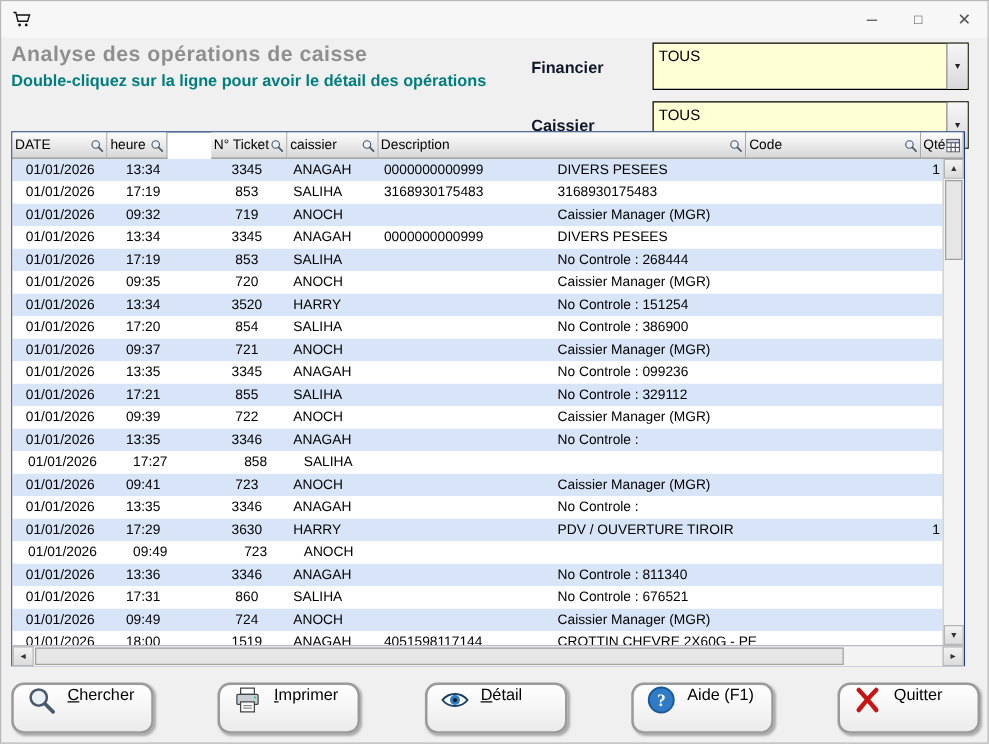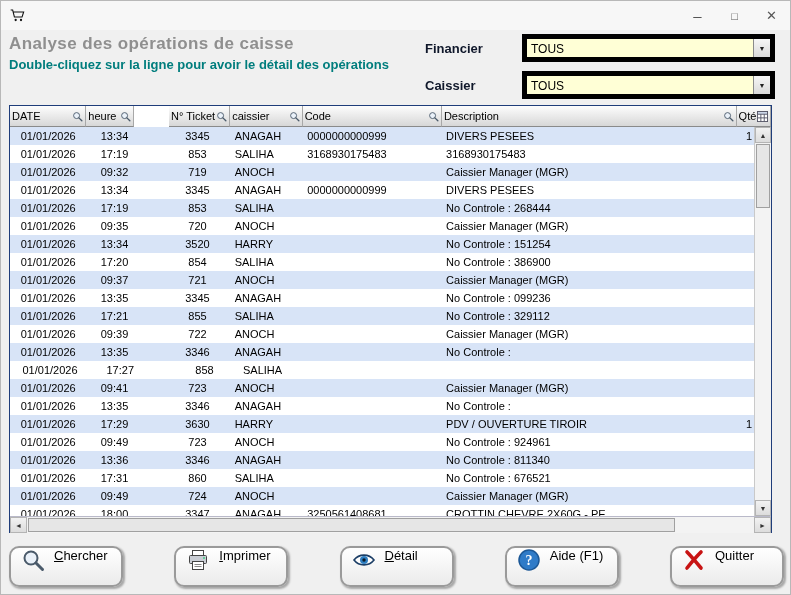--- a/index.html
+++ b/index.html
@@ -21,21 +21,21 @@
   
   .page-title { position:absolute; left:8px; top:33px; font-size:17px; font-weight:bold;
                 color:#8F8F8F; letter-spacing:0.4px; }
   .page-subtitle { position:absolute; left:8px; top:56px; width:385px; font-size:13px;
                    font-weight:bold; color:#007D7D; line-height:1.3; }
 
   .filters { position:absolute; top:33px; right:15px; display:flex; flex-direction:column; gap:9px; }
   .filter-row { display:flex; align-items:center; }
   .filter-label { width:90px; text-align:left; margin-right:7px; font-size:13px;
                   font-weight:bold; color:#0f172a; }
-  .combo { width:253px; height:28px; background:#FFFFD6; border:5px solid #000000;
+  .combo { width:253px; height:38px; background:#FFFFD6; border:1px solid #000000;
            display:flex; align-items:stretch; cursor:pointer; }
   .combo-value { flex:1; font-size:12px; color:#000; padding:3px 0 0 4px; overflow:hidden; white-space:nowrap; }
   .combo-btn { width:17px; background:linear-gradient(#F6F6F6,#D9D9D9); border-left:1px solid #8A8A8A;
                display:flex; align-items:center; justify-content:center; font-size:7px; color:#222; }
 
   
   .grid { position:absolute; left:8px; top:104px; width:763px; height:428px;
           border:1px solid #1F3D7A; background:#FFF; }
   .ghead { display:flex; height:21px; }
   .hcell { position:relative; display:flex; align-items:center; justify-content:flex-start;
@@ -160,31 +160,31 @@
         </div>
         <div class="hcell col3">
           <span class="hlabel">caissier</span>
           <span class="hicon">
             <svg viewBox="0 0 24 24" width="100%" height="100%">
               <circle cx="10" cy="10" r="6.5" fill="#EAF1F9" stroke="#4A5A6A" stroke-width="2"></circle>
               <line x1="15" y1="15" x2="21.5" y2="21.5" stroke="#4A5A6A" stroke-width="3" stroke-linecap="round"></line>
             </svg>
           </span>
         </div>
+        <div class="hcell col5">
+          <span class="hlabel">Description</span>
+          <span class="hicon">
+            <svg viewBox="0 0 24 24" width="100%" height="100%">
+              <circle cx="10" cy="10" r="6.5" fill="#EAF1F9" stroke="#4A5A6A" stroke-width="2"></circle>
+              <line x1="15" y1="15" x2="21.5" y2="21.5" stroke="#4A5A6A" stroke-width="3" stroke-linecap="round"></line>
+            </svg>
+          </span>
+        </div>
         <div class="hcell col4">
           <span class="hlabel">Code</span>
-          <span class="hicon">
-            <svg viewBox="0 0 24 24" width="100%" height="100%">
-              <circle cx="10" cy="10" r="6.5" fill="#EAF1F9" stroke="#4A5A6A" stroke-width="2"></circle>
-              <line x1="15" y1="15" x2="21.5" y2="21.5" stroke="#4A5A6A" stroke-width="3" stroke-linecap="round"></line>
-            </svg>
-          </span>
-        </div>
-        <div class="hcell col5">
-          <span class="hlabel">Description</span>
           <span class="hicon">
             <svg viewBox="0 0 24 24" width="100%" height="100%">
               <circle cx="10" cy="10" r="6.5" fill="#EAF1F9" stroke="#4A5A6A" stroke-width="2"></circle>
               <line x1="15" y1="15" x2="21.5" y2="21.5" stroke="#4A5A6A" stroke-width="3" stroke-linecap="round"></line>
             </svg>
           </span>
         </div>
         <div class="hcell col6">
           <span class="hlabel">Qté</span>
           <span class="hicon">
@@ -351,21 +351,20 @@
             <div class="gcell col4"></div>
             <div class="gcell col5">PDV / OUVERTURE TIROIR</div>
             <div class="gcell col6">1</div>
           </div>
           <div class="grow plain">
             <div class="gcell col0">01/01/2026</div>
             <div class="gcell col1">09:49</div>
             <div class="gcell col2">723</div>
             <div class="gcell col3">ANOCH</div>
             <div class="gcell col4"></div>
-            <div class="gcell col5">No Controle : 924961</div>
             <div class="gcell col6"></div>
           </div>
           <div class="grow alt">
             <div class="gcell col0">01/01/2026</div>
             <div class="gcell col1">13:36</div>
             <div class="gcell col2">3346</div>
             <div class="gcell col3">ANAGAH</div>
             <div class="gcell col4"></div>
             <div class="gcell col5">No Controle : 811340</div>
             <div class="gcell col6"></div>
@@ -384,23 +383,23 @@
             <div class="gcell col1">09:49</div>
             <div class="gcell col2">724</div>
             <div class="gcell col3">ANOCH</div>
             <div class="gcell col4"></div>
             <div class="gcell col5">Caissier Manager (MGR)</div>
             <div class="gcell col6"></div>
           </div>
           <div class="grow plain">
             <div class="gcell col0">01/01/2026</div>
             <div class="gcell col1">18:00</div>
-            <div class="gcell col2">3347</div>
-            <div class="gcell col3">ANAGAH</div>
-            <div class="gcell col4">3250561408681</div>
+            <div class="gcell col2">1519</div>
+            <div class="gcell col3">ANAGAH</div>
+            <div class="gcell col4">4051598117144</div>
             <div class="gcell col5">CROTTIN CHEVRE 2X60G - PE</div>
             <div class="gcell col6"></div>
           </div>
         </div>
       <div class="vscroll">
         <div class="sbtn varrow">▲</div>
         <div class="vtrack">
           <div class="vthumb"></div>
         </div>
         <div class="sbtn varrow">▼</div>

